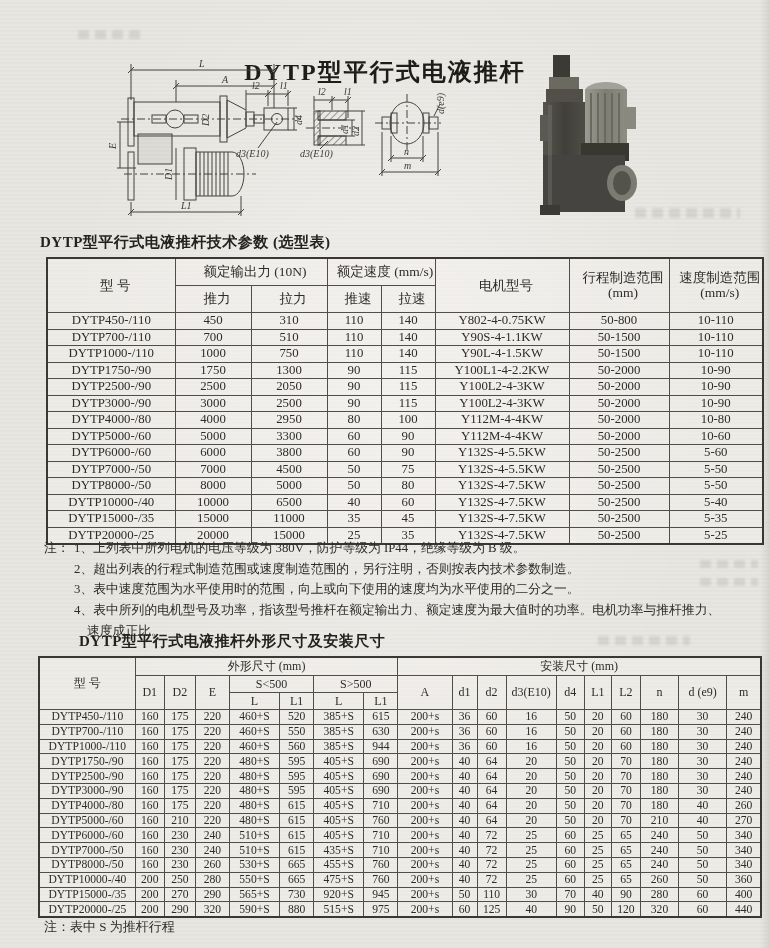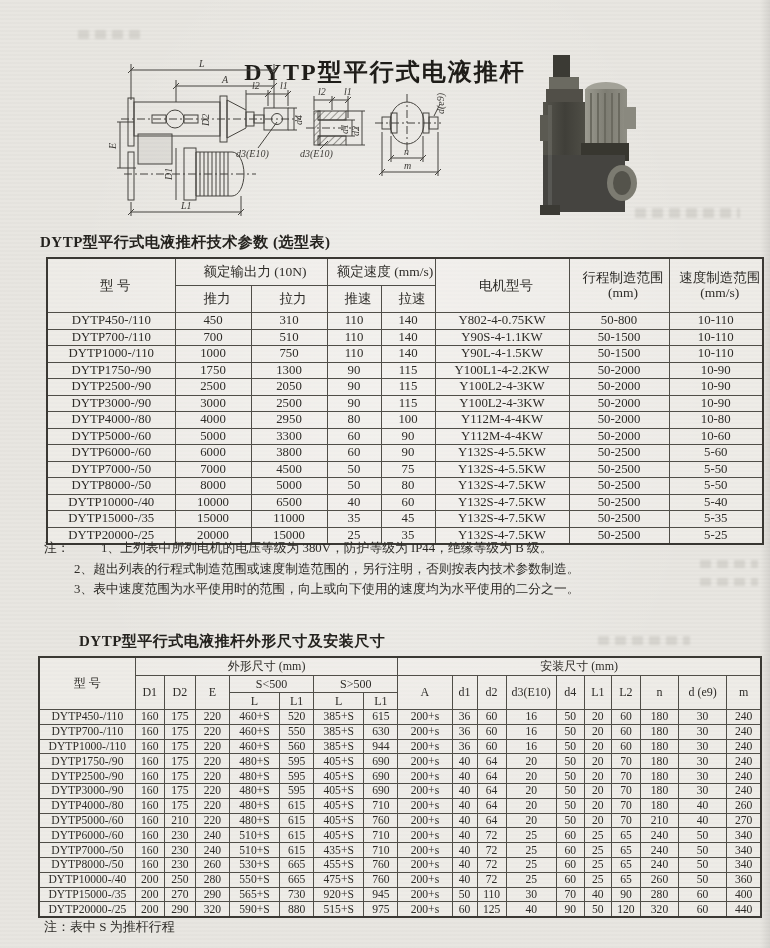--- a/index.html
+++ b/index.html
@@ -20,21 +20,21 @@
   .drawing-wrap { position:absolute; left:96px; top:56px; width:440px; height:176px; }
   .photo-wrap   { position:absolute; left:540px; top:55px; width:115px; height:168px; }
   svg text.dim { font-family:"Liberation Serif","DejaVu Serif",serif; font-style:italic; font-size:10px; fill:#3c3a36; }
   
   .caption { position:absolute; left:40px; font-size:15px; font-weight:bold; color:#24221e; letter-spacing:0.5px; }
   .caption-1 { top:233px; }
   .caption-2 { top:632px;margin-left:39px; }
   .notes { position:absolute; left:44px; top:538px; width:700px; font-size:12.8px; line-height:1.62; color:#2e2c28; }
   .notes .row { display:flex; }
   .notes .lbl { flex:0 0 30px; }
-  .notes ol { margin:0; padding:0; list-style:none;text-align:center; }
+  .notes ol { margin:0; padding:0; list-style:none; }
   .notes li { padding-left:0; }
   .notes li .wrap2 { display:block; padding-left:13px; }
   .footer-note { position:absolute; left:44px; top:918px; font-size:13px; color:#2e2c28; }
   
   table { border-collapse:collapse; table-layout:fixed; background:rgba(248,247,243,0.35); }
   .t1 { position:absolute; left:46px; top:257px; width:716px; }
   .t2 { position:absolute; left:38px; top:656px; width:724px; }
   th, td {
     border:1px solid #504e48; text-align:center; vertical-align:middle;
     white-space:nowrap; overflow:hidden; font-weight:normal; padding:0;
@@ -433,20 +433,21 @@
       </tbody>
   </table>
 
   <div class="notes">
     <div class="row">
       <span class="lbl">注：</span>
       <ol>
         <li>1、上列表中所列电机的电压等级为 380V，防护等级为 IP44，绝缘等级为 B 级。</li>
         <li>2、超出列表的行程式制造范围或速度制造范围的，另行注明，否则按表内技术参数制造。</li>
         <li>3、表中速度范围为水平使用时的范围，向上或向下使用的速度均为水平使用的二分之一。</li>
+        <li><span>4、表中所列的电机型号及功率，指该型号推杆在额定输出力、额定速度为最大值时的功率。电机功率与推杆推力、</span><span class="wrap2">速度成正比。</span></li>
       </ol>
     </div>
   </div>
 
   <div class="caption caption-2">DYTP型平行式电液推杆外形尺寸及安装尺寸</div>
 
   <table class="t2">
     <colgroup>
       <col style="width:96px">
         <col style="width:29px">

